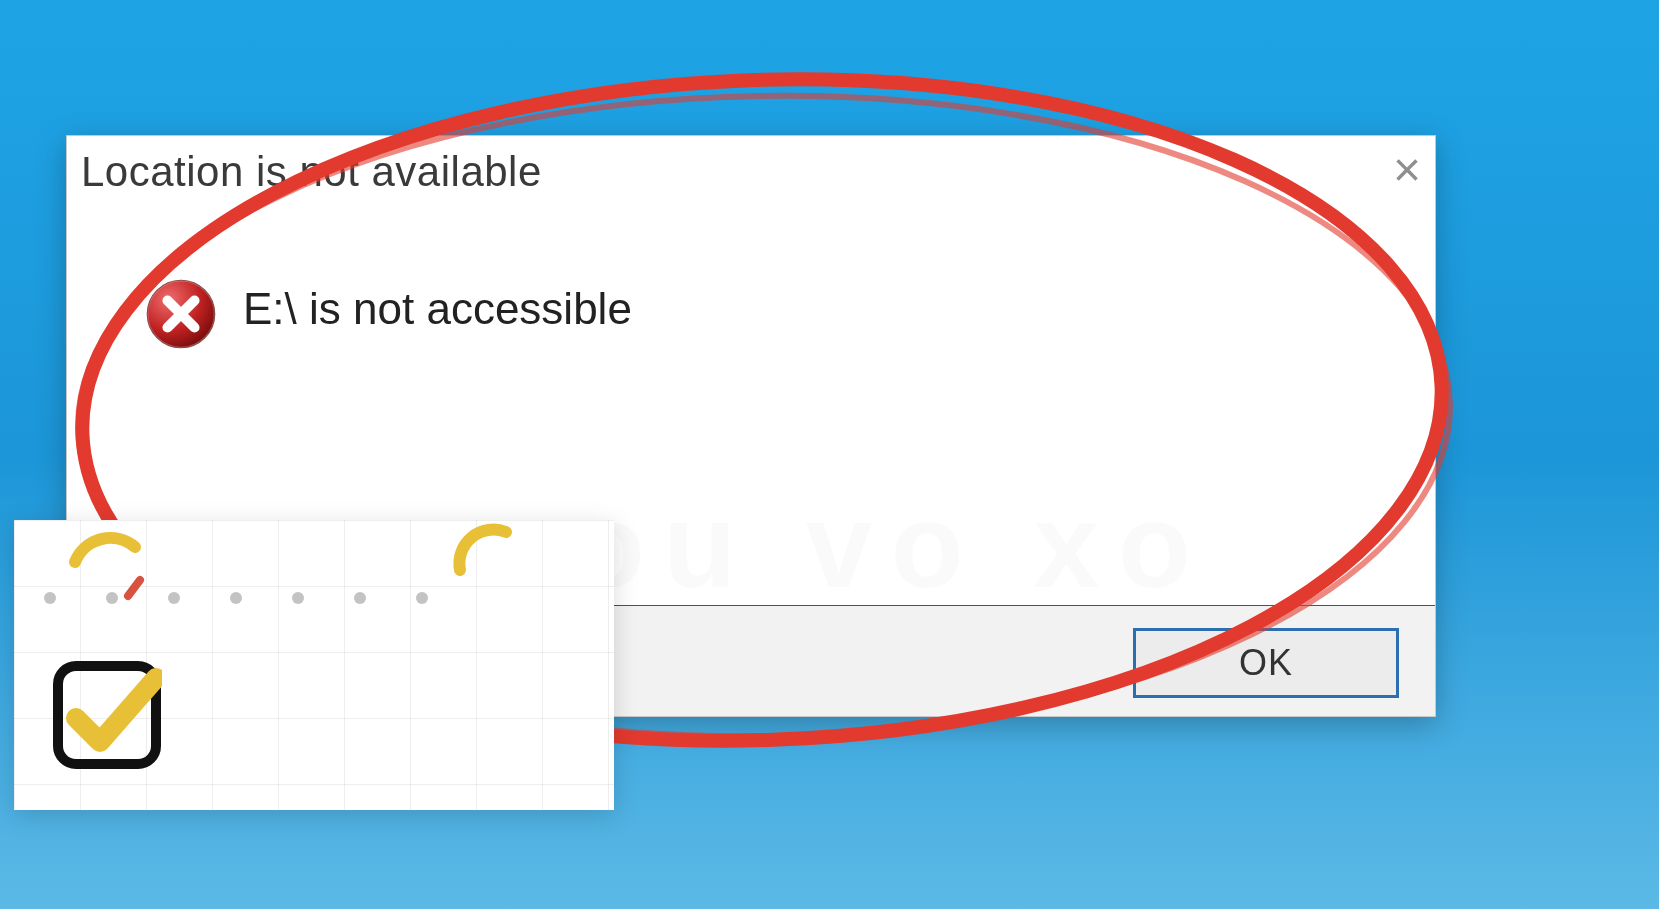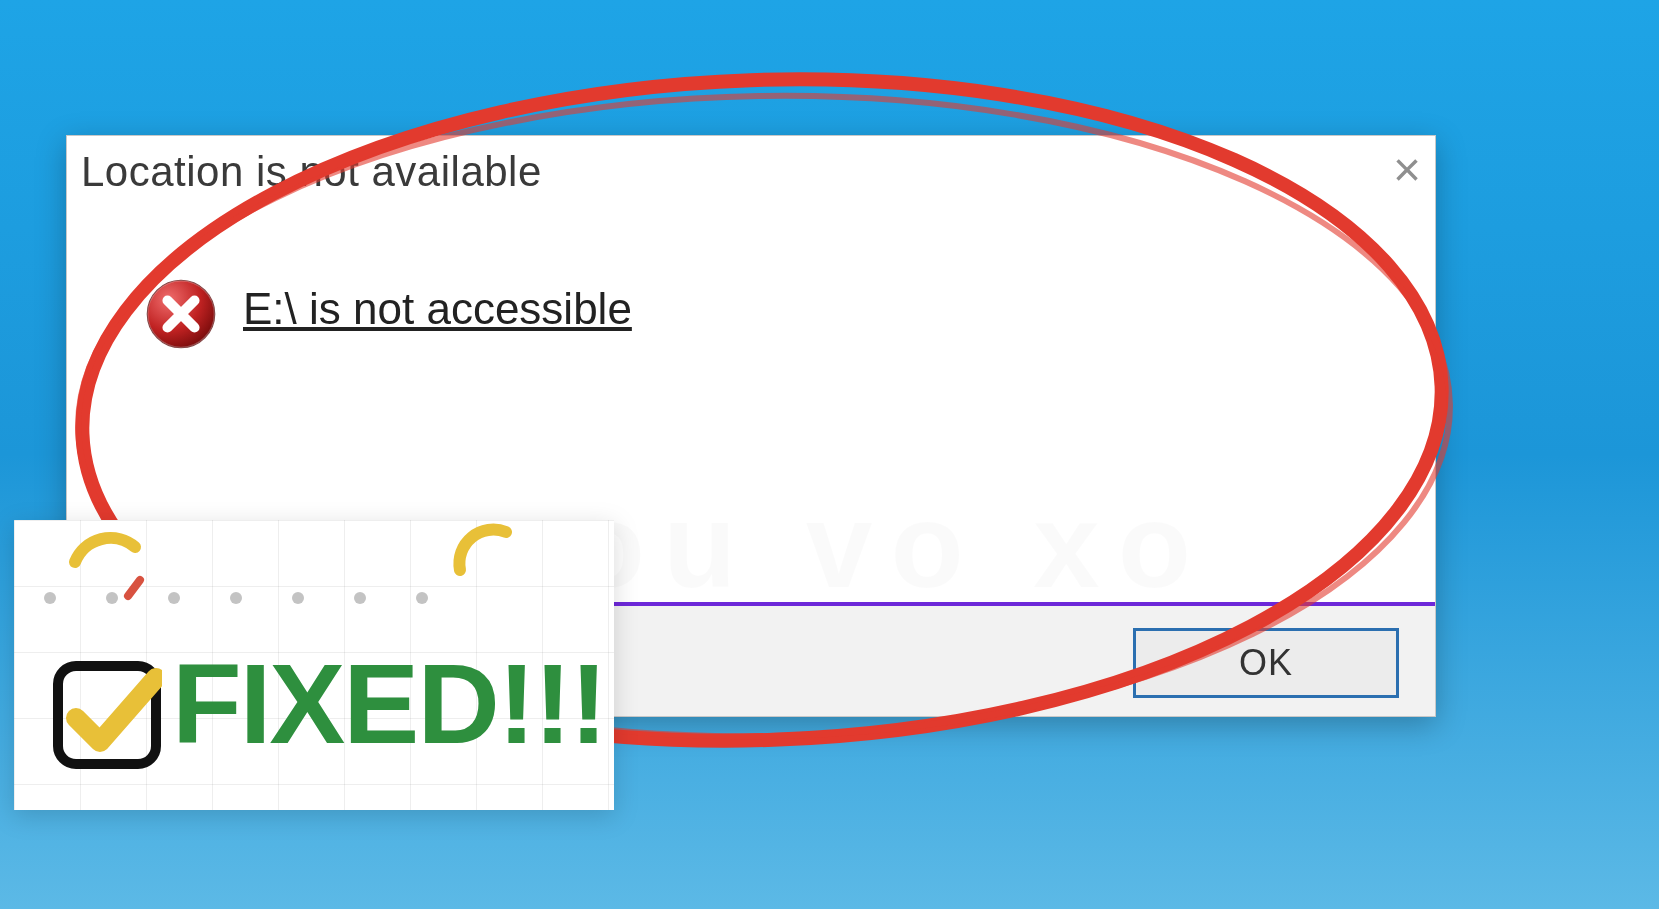--- a/index.html
+++ b/index.html
@@ -28,29 +28,29 @@
   .close-x{
     position:absolute;right:14px;top:6px;
     font-size:48px;color:#8f8f8f;font-weight:300;cursor:pointer;
   }
   .error-icon{
     position:absolute;left:78px;top:142px;width:72px;height:72px;
   }
   .error-icon svg{width:100%;height:100%}
   .msg-head{
     position:absolute;left:176px;top:148px;
-    font-size:44px;color:#222;text-decoration:underline;
+    font-size:44px;color:#222;
   }
   .msg-body{
     position:absolute;left:176px;top:290px;
     font-size:42px;color:#222;
   }
   .btn-row{
     position:absolute;left:0;right:0;bottom:0;height:110px;
-    background:#f2f2f2;border-top:4px solid #6d28d9;
+    background:#f2f2f2;border-top:1px solid #6d28d9;
   }
   .ok-btn{
     position:absolute;right:36px;top:22px;
     width:260px;height:64px;
     background:#ececec;
     border:3px solid #2b6fb0;
     font-size:36px;color:#333;
     display:flex;align-items:center;justify-content:center;
     cursor:pointer;
     letter-spacing:1px;
@@ -156,14 +156,13 @@
   </svg>
   <svg class="confetti-yellow" style="left:108px;top:48px;width:40px;height:40px" viewBox="0 0 40 40">
     <path d="M6 28 18 12" stroke="#d85240" stroke-width="8" stroke-linecap="round"></path>
   </svg>
 
   <svg class="check-box" viewBox="0 0 110 110">
     <rect x="6" y="6" width="98" height="98" rx="18" ry="18" fill="none" stroke="#111" stroke-width="10"></rect>
     <path d="M24 58 L48 82 L104 18" fill="none" stroke="#e8c038" stroke-width="20" stroke-linecap="round" stroke-linejoin="round"></path>
   </svg>
 
-  <div class="fixed-text">FIXED!!!</div>
 </div>
 
 </body></html>

